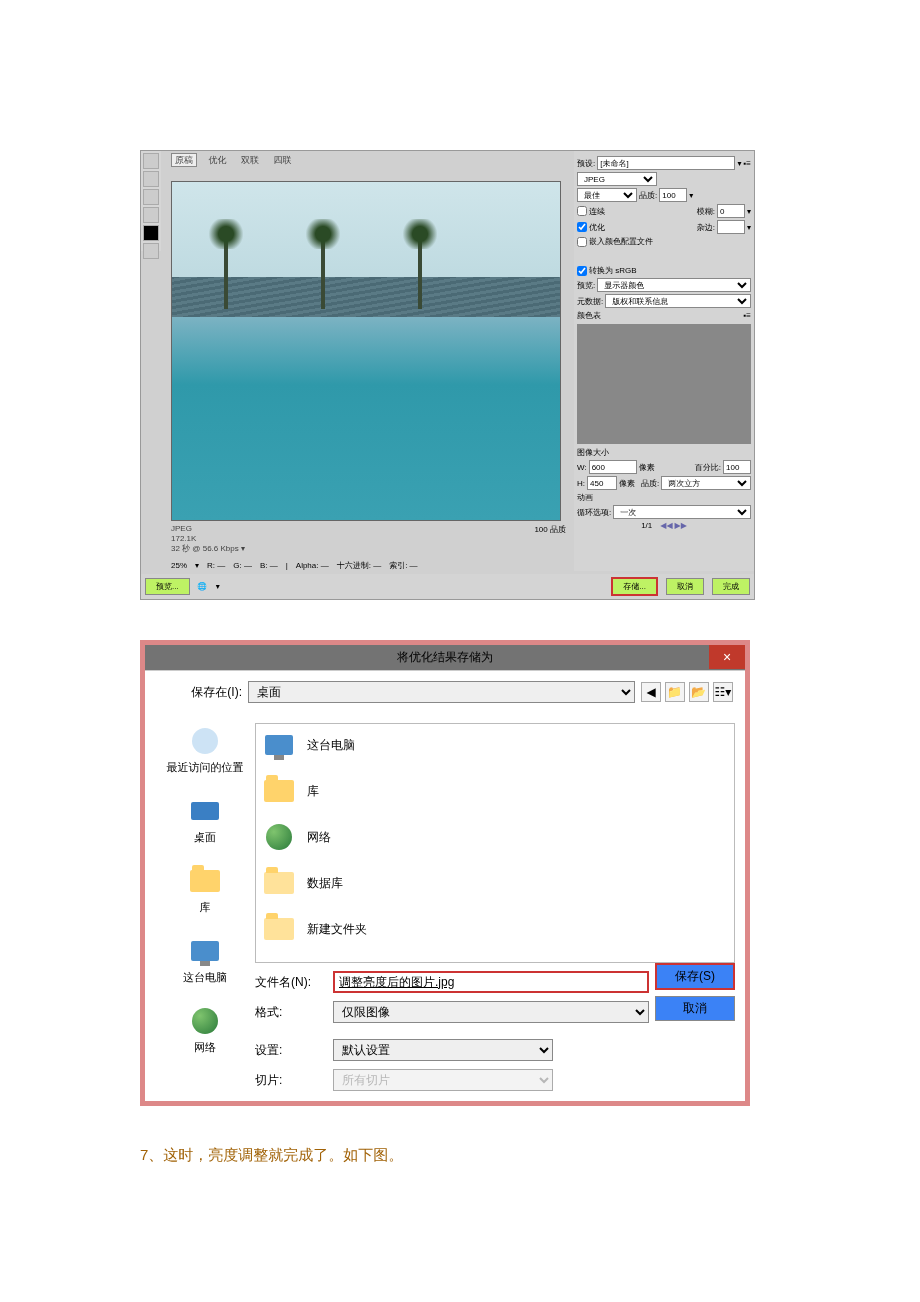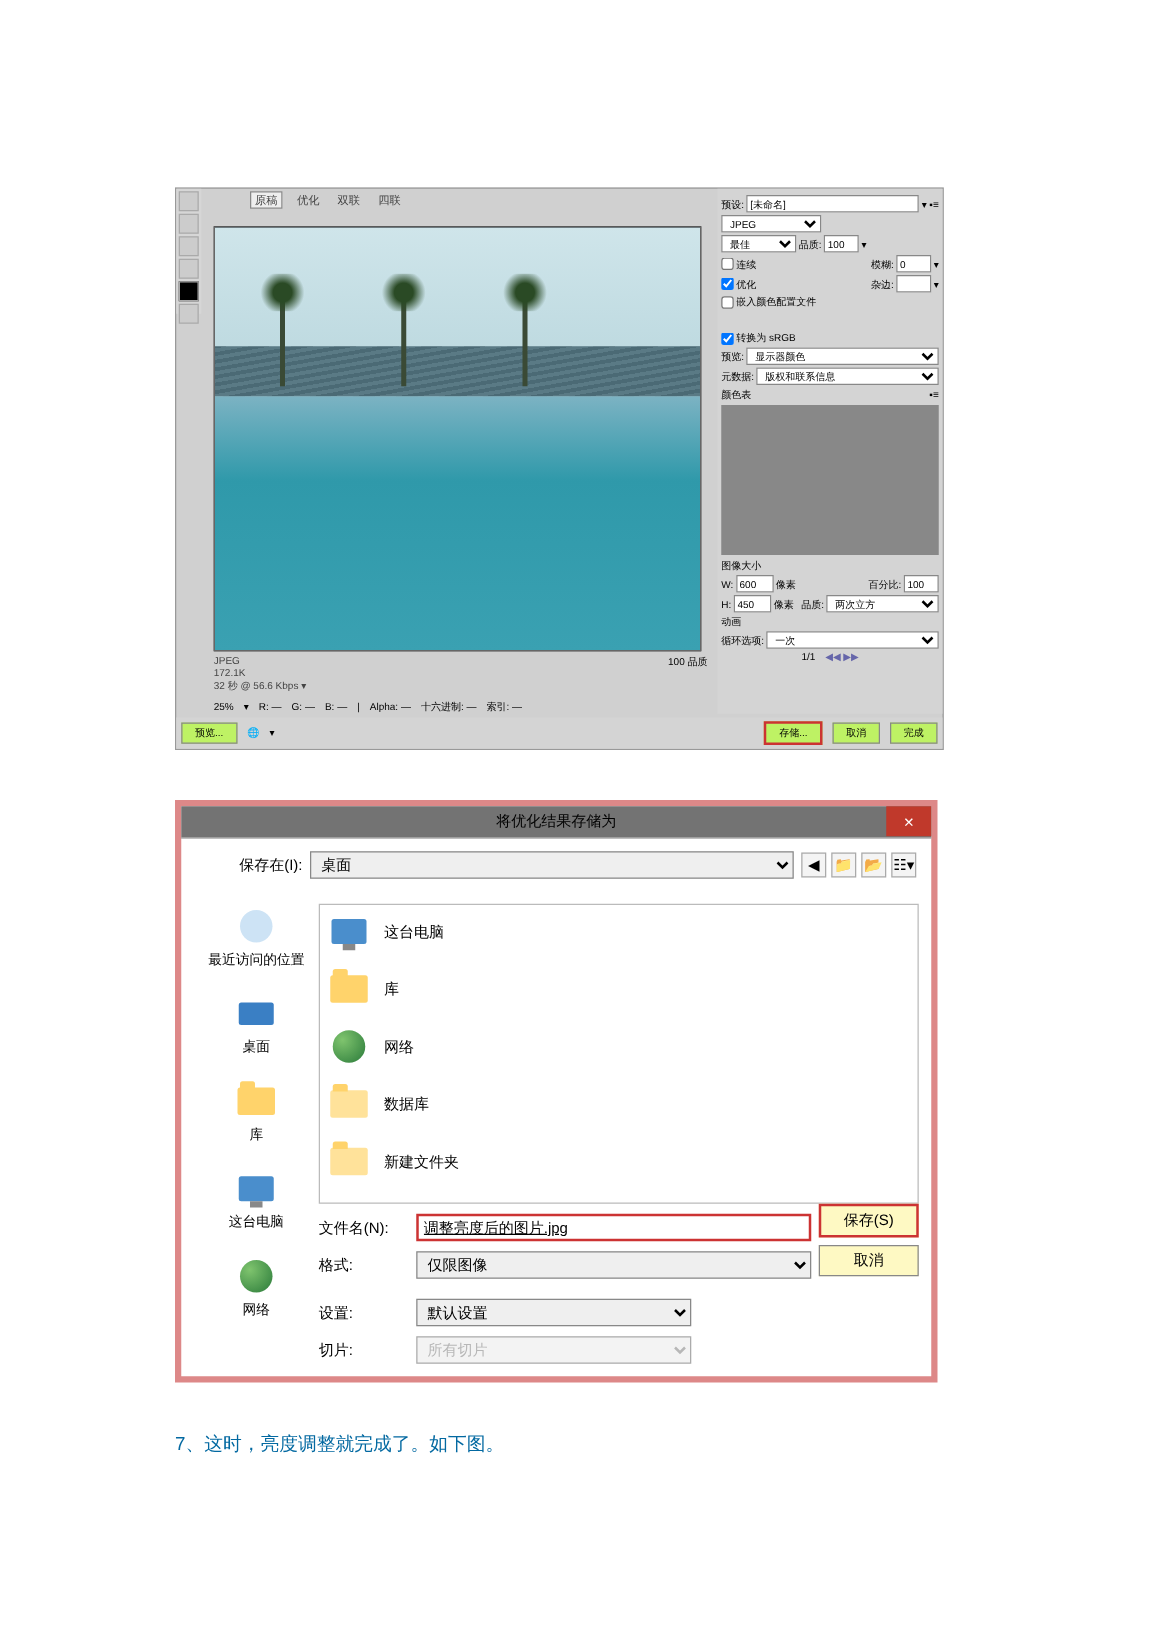--- a/index.html
+++ b/index.html
@@ -4,21 +4,21 @@
 <style>
   *{box-sizing:border-box;margin:0;padding:0;font-family:"Microsoft YaHei","SimSun",Arial,sans-serif;}
   body{background:#fff;width:920px;margin:0 auto;padding:0;}
   .page{padding:0 140px 60px 140px;}
   .fig{position:relative;margin-bottom:40px;}
 
   
   .sfw{width:615px;height:450px;border:1px solid #999;background:#d0d0d0;font-size:9px;color:#000;position:relative;margin-top:150px;}
   .sfw-toolbar{position:absolute;left:0;top:0;width:20px;height:100px;background:#d6d6d6;}
   .sfw-toolbar .tool{width:16px;height:16px;margin:2px;background:#ccc;border:1px solid #aaa;}
-  .sfw-tabs{position:absolute;left:30px;top:3px;font-size:9px;margin-left:29px;}
+  .sfw-tabs{position:absolute;left:30px;top:3px;font-size:9px;}
   .sfw-tabs span{margin-right:6px;color:#444;padding:1px 3px;}
   .sfw-tabs span.active{border:1px solid #888;background:#eee;}
   .sfw-image{position:absolute;left:30px;top:30px;width:390px;height:340px;border:1px solid #666;background:#000;overflow:hidden;}
   .pool{width:100%;height:100%;background:linear-gradient(to bottom,#9bc6d6 0%,#8fb9c9 35%,#2f99aa 60%,#3aa1b2 100%);position:relative;}
   .sky{position:absolute;top:0;left:0;right:0;height:40%;background:linear-gradient(to bottom,#cfe5ea,#b8d6dd);}
   .roof{position:absolute;top:28%;left:0;right:0;height:12%;background:repeating-linear-gradient(-10deg,#5a7a85 0 3px,#4b6a75 3px 6px);}
   .palm{position:absolute;top:8%;left:10%;width:30px;height:100px;}
   .palm::before{content:"";position:absolute;left:13px;top:30px;width:4px;height:70px;background:#3a4a35;}
   .palm::after{content:"";position:absolute;left:-5px;top:10px;width:40px;height:30px;background:radial-gradient(circle,#2a4a25 30%,transparent 70%);}
   .sfw-info{position:absolute;left:30px;top:373px;font-size:8px;line-height:10px;color:#444;}
@@ -49,25 +49,25 @@
   .toolbar-icons .ti{width:20px;height:20px;border:1px solid #aaa;display:flex;align-items:center;justify-content:center;background:#f4f4f4;}
   .file-list{border:1px solid #bbb;height:240px;overflow:auto;padding:5px;}
   .fitem{display:flex;align-items:center;gap:10px;margin-bottom:14px;font-size:12px;}
   .fitem .ficon{width:36px;height:32px;display:flex;align-items:center;justify-content:center;}
   .form-row{display:flex;align-items:center;margin-top:8px;gap:8px;}
   .form-row label{width:70px;font-size:12px;}
   .form-row .field{flex:1;}
   .form-row select,.form-row input{width:100%;height:22px;border:1px solid #888;padding:0 4px;font-size:12px;}
   .form-row .fname{border:2px solid #c33;text-decoration:underline;}
   .btn-col{width:80px;display:flex;flex-direction:column;gap:6px;margin-left:6px;}
-  .winbtn{border:1px solid #888;background:#fef9c3;padding:3px 0;text-align:center;font-size:12px;}
+  .winbtn{border:1px solid #888;background:#3b82f6;padding:3px 0;text-align:center;font-size:12px;}
   .winbtn.primary{border:2px solid #c33;}
   .lower-form{flex:1;}
 
-  .caption{margin-top:30px;font-size:15px;color:#0369a1;}
+  .caption{margin-top:30px;font-size:15px;color:#a16207;}
 
   
   .ic-folder{width:30px;height:22px;background:#ffd36b;border-radius:2px;position:relative;}
   .ic-folder::before{content:"";position:absolute;top:-5px;left:2px;width:12px;height:6px;background:#ffd36b;border-radius:2px 2px 0 0;}
   .ic-monitor{width:28px;height:20px;background:#4a8ecc;border-radius:2px;position:relative;}
   .ic-monitor::after{content:"";position:absolute;bottom:-5px;left:9px;width:10px;height:5px;background:#888;}
   .ic-globe{width:26px;height:26px;border-radius:50%;background:radial-gradient(circle at 30% 30%,#7fc46e,#2a7a3a);}
   .ic-desktop{width:28px;height:18px;background:#3a7fc4;border-radius:2px;}
   .ic-recent{width:26px;height:26px;border-radius:50%;background:#cde3f5;position:relative;}
 </style>
@@ -158,21 +158,21 @@
         <div class="row">
           <label>颜色表</label>
           <span style="margin-left:auto">▪≡</span>
         </div>
         <div class="color-table"></div>
         <div class="row">
           <label>图像大小</label>
         </div>
         <div class="row">
           <label>W:</label>
-          <input type="text" style="width: 30px;" value="600">
+          <input type="text" style="width: 48px;" value="600">
           <label>像素</label>
           <label style="margin-left:auto">百分比:</label>
           <input type="text" style="width: 28px;" value="100">
         </div>
         <div class="row">
           <label>H:</label>
           <input type="text" style="width: 30px;" value="450">
           <label>像素</label>
           <label style="margin-left:4px">品质:</label>
           <select style="flex:1"><option>两次立方</option></select>

